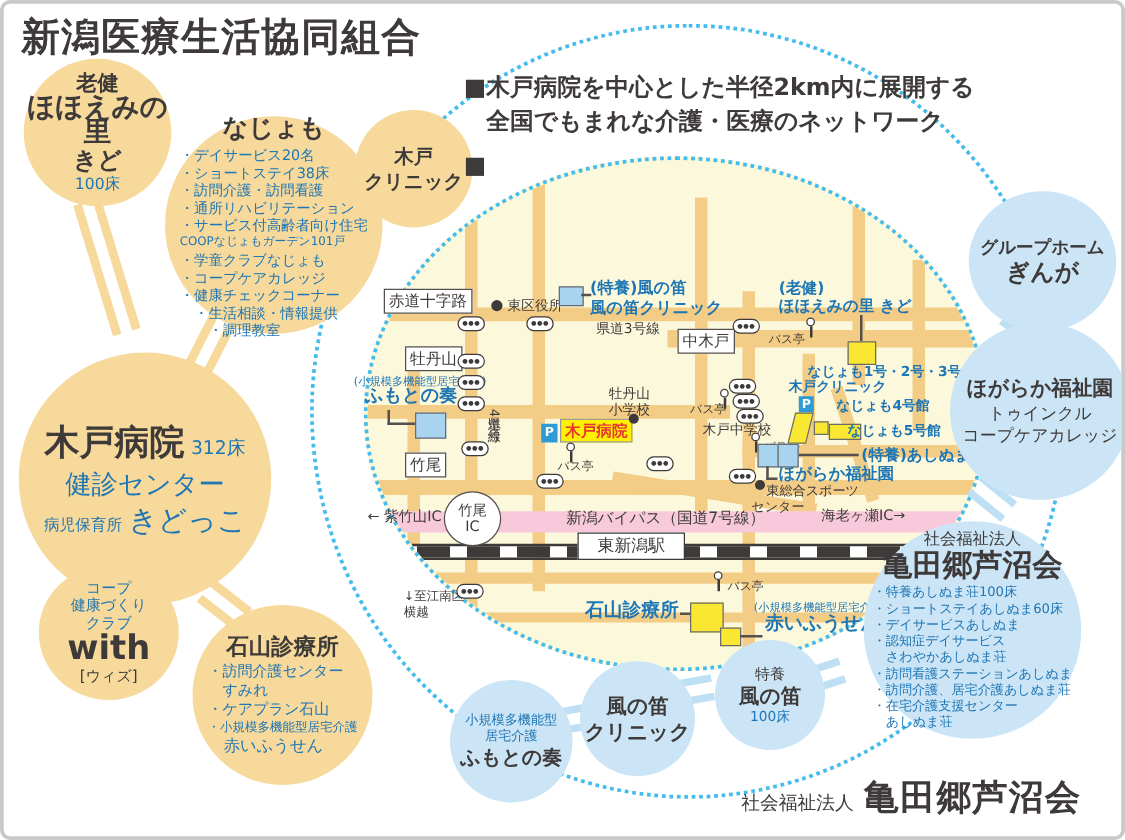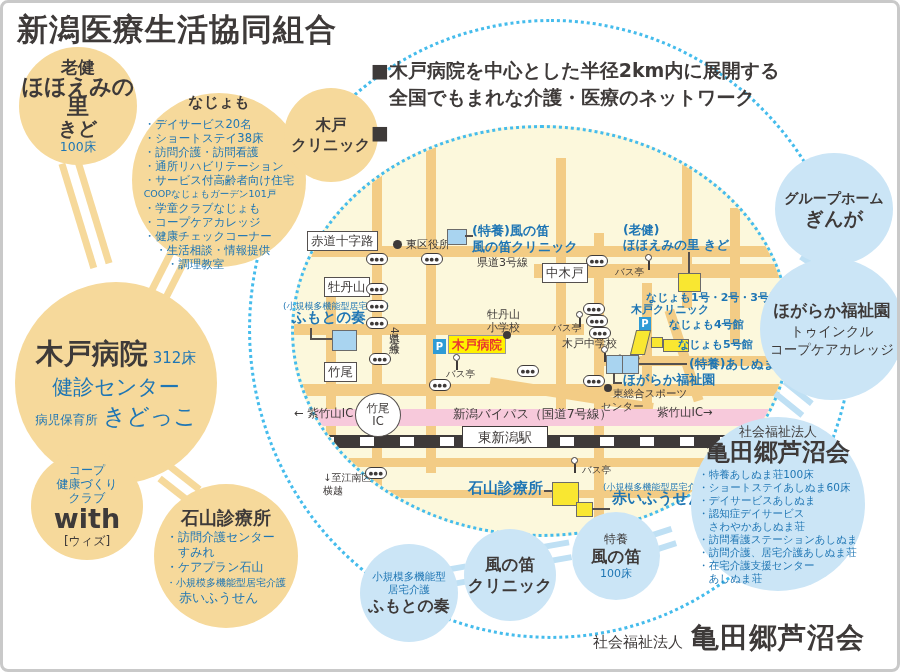--- a/index.html
+++ b/index.html
@@ -153,21 +153,21 @@
   <div class="bsq" style="left:619px;top:352px;width:15px;height:17px"></div>
   <div class="tick" style="left:636px;top:360px;width:48px;height:2px"></div>
   <div class="mbx" style="left:686px;top:354px;font-size:12.5px">(特養)あしぬま荘</div>
   <div style="position:absolute;left:610px;top:370px;width:7px;height:9px;border-left:2px solid #55504E;border-bottom:2px solid #55504E"></div>
   <div class="mbx" style="left:620px;top:370px;font-size:13px">ほがらか福祉園</div>
   <div class="dot" style="left:601px;top:381px"></div>
   <div class="mtx" style="left:610px;top:384px;font-size:10.5px">東総合スポーツ</div>
   <div class="mtx" style="left:598px;top:397px;font-size:10.5px">センター</div>
   <div class="mtx" style="left:291px;top:404px;font-size:11.5px">← 紫竹山IC</div>
   <div class="mtx" style="left:450px;top:404px;font-size:12.5px">新潟バイパス（国道7号線）</div>
-  <div class="mtx" style="left:654px;top:403px;font-size:11.5px">紫竹山IC→</div>
+  <div class="mtx" style="left:654px;top:403px;font-size:11.5px">海老ヶ瀬IC→</div>
   <div id="takeo-ic" class="pre">竹尾
 IC</div>
   <div id="station-box">東新潟駅</div>
   <div class="mtx pre" style="left:320px;top:468px;font-size:10px">↓至江南区
 横越</div>
   <div class="pole" style="left:571px;top:461px"></div>
   <div class="mtx" style="left:579px;top:460px;font-size:9.5px">バス亭</div>
   <div class="mbx" style="left:465px;top:479px;font-size:15px">石山診療所</div>
   <div class="tick" style="left:541px;top:487px;width:8px;height:2px"></div>
   <div class="ysq" style="left:549px;top:479px;width:25px;height:22px"></div>
@@ -202,21 +202,21 @@
 <div class="conn bluc" style="left:648px;top:524px;height:26px;transform:rotate(72deg)"></div>
 
 <div class="circle tan" style="left:16px;top:44px;width:118px;height:118px">
   <div class="bold" style="font-size:17px;line-height:20px">老健</div>
   <div class="bold" style="font-size:22px;line-height:20px">ほほえみの里</div>
   <div class="bold" style="font-size:19px;line-height:22px">きど</div>
   <div class="btxt" style="font-size:12.5px">100床</div>
 </div>
 
 <div class="circle tan" style="left:129px;top:90px;width:174px;height:174px">
-  <div class="bold" style="font-size:15px;line-height:25px">なじょも</div>
+  <div class="bold" style="font-size:20px;line-height:25px">なじょも</div>
   <ul class="blist" style="font-size:11.5px;line-height:14px">
     <li>・デイサービス20名</li>
     <li>・ショートステイ38床</li>
     <li>・訪問介護・訪問看護</li>
     <li>・通所リハビリテーション</li>
     <li>・サービス付高齢者向け住宅</li>
     <li style="font-size:9.5px">COOPなじょもガーデン101戸</li>
     <li>・学童クラブなじょも</li>
     <li>・コープケアカレッジ</li>
     <li>・健康チェックコーナー</li>

